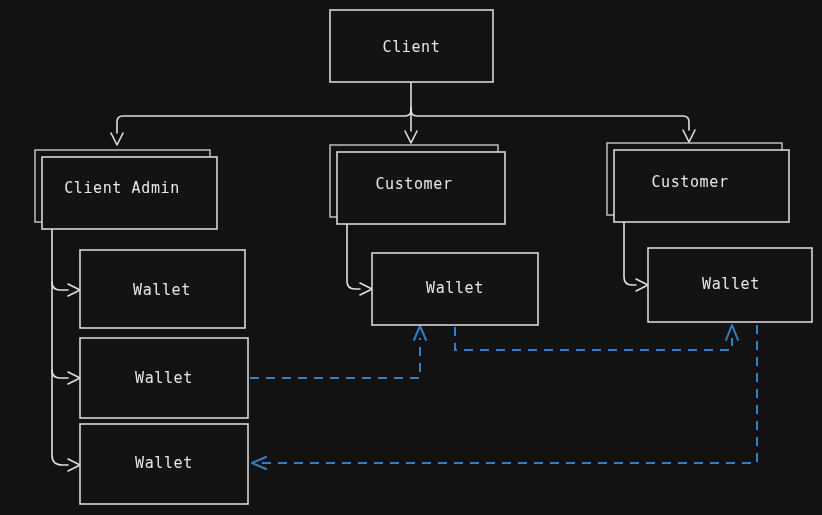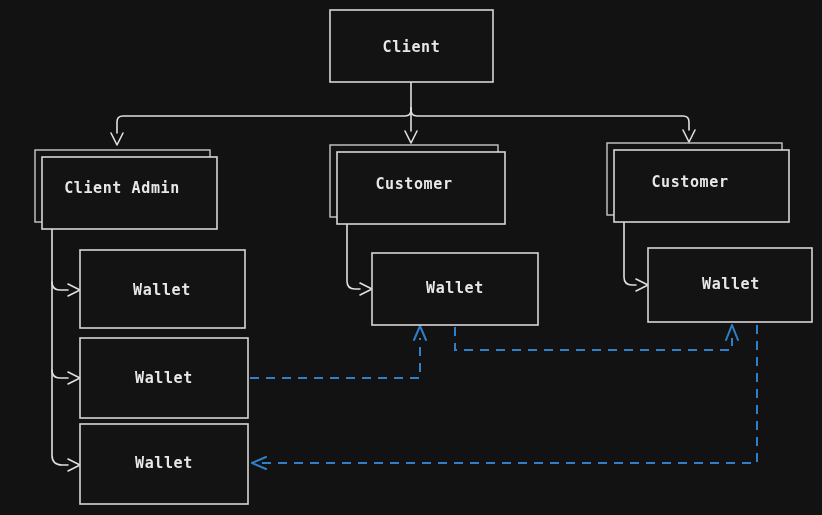--- a/index.html
+++ b/index.html
@@ -7,21 +7,20 @@
     padding: 0;
     background: #121212;
   }
   #diagram-root {
     position: relative;
     width: 822px;
     height: 515px;
     background: #121212;
     overflow: hidden;
     font-family: "DejaVu Sans Mono", "Liberation Mono", monospace;
-    font-weight: bold;
   }
   svg#diagram-svg {
     position: absolute;
     left: 0;
     top: 0;
     width: 822px;
     height: 515px;
     display: block;
   }
   .node-rect {

